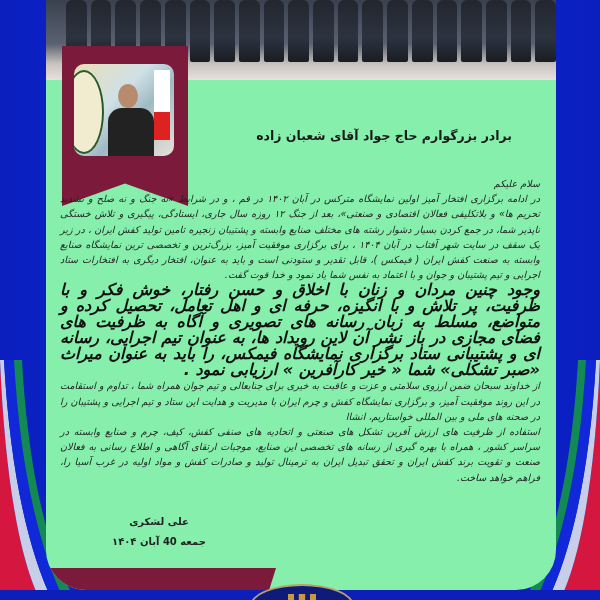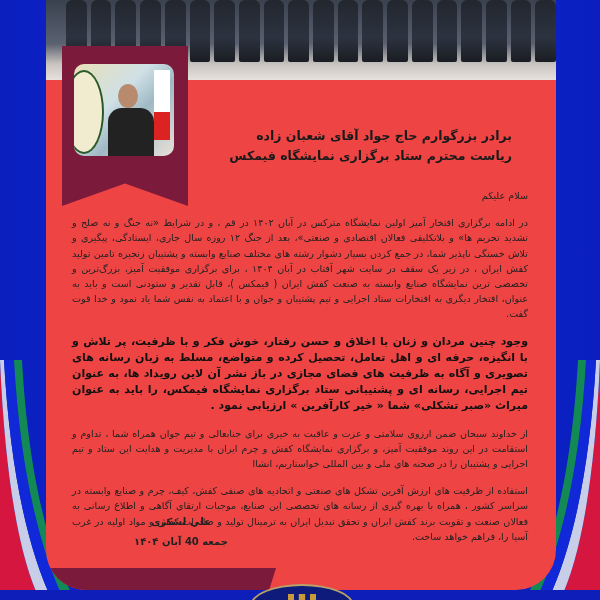--- a/index.html
+++ b/index.html
@@ -2,36 +2,36 @@
 <html><head>
 <meta charset="utf-8">
 <style>
   html,body{margin:0;padding:0;}
   body{width:600px;height:600px;overflow:hidden;position:relative;background:#0a1fc8;font-family:"DejaVu Sans","Liberation Sans",sans-serif;}
   .frame{position:absolute;inset:0;background:linear-gradient(90deg,#0b1fbf 0%,#1128d8 50%,#0b1fbf 100%);}
   
   .ribbon{position:absolute;bottom:0;border-radius:0 0 0 0;}
   .rib-left{left:0;width:70px;height:240px;}
   .rib-right{right:0;width:70px;height:240px;}
-  .card{position:absolute;left:46px;top:0;width:510px;height:590px;background:#ef4444;border-radius:0 0 40px 40px;overflow:hidden;}
+  .card{position:absolute;left:46px;top:0;width:510px;height:590px;background:#86efac;border-radius:0 0 40px 40px;overflow:hidden;}
   .photo{position:absolute;left:0;top:0;width:510px;height:80px;background:linear-gradient(180deg,#3a4250 0%,#5a6170 55%,#c9c4bf 80%,#e6e1dc 100%);overflow:hidden;}
   .photo .people{position:absolute;left:20px;right:0;top:0;height:62px;display:flex;gap:4px;}
   .photo .people span{flex:1;background:linear-gradient(180deg,#22262e,#2c3340 60%,#1a1d22);border-radius:6px 6px 2px 2px;}
   .banner{position:absolute;left:16px;top:46px;width:126px;height:160px;background:#7b1a3a;clip-path:polygon(0 0,100% 0,100% 100%,50% 86%,0 100%);}
   .portrait{position:absolute;left:28px;top:64px;width:100px;height:92px;border-radius:10px;background:linear-gradient(135deg,#e9dfb8 0%,#cfe0e6 40%,#9fb9c4 60%,#e8e1d8 100%);overflow:hidden;}
   .portrait .man{position:absolute;left:34px;top:20px;width:40px;height:72px;}
   .portrait .head{position:absolute;left:10px;top:0;width:20px;height:24px;border-radius:50%;background:#b88a6e;}
   .portrait .body{position:absolute;left:0;top:24px;width:46px;height:50px;background:#222;border-radius:14px 14px 0 0;}
   .portrait .flag{position:absolute;right:4px;top:6px;width:16px;height:70px;background:linear-gradient(180deg,#fff 0%,#fff 60%,#d22 60%,#d22 100%);}
   .portrait .emblem{position:absolute;left:-10px;top:6px;width:36px;height:80px;border-radius:50%;background:#f1ecd0;border:2px solid #2a5a2a;}
   .title{position:absolute;right:44px;top:126px;width:300px;text-align:right;direction:rtl;font-weight:bold;font-size:12.5px;line-height:20px;color:#1a1a1a;}
   .body-text{position:absolute;left:14px;right:16px;top:176px;direction:rtl;text-align:justify;font-size:9.6px;line-height:15.2px;color:#222;}
-  .body-text p{margin:12px;}
-  .body-text .bold{font-weight:bold;font-size:11px;line-height:16px;color:#111;}
-  .signature{position:absolute;left:70px;top:512px;width:130px;text-align:center;direction:rtl;font-weight:bold;font-size:10px;line-height:20px;color:#222;}
+  .body-text p{margin:0;font-style:italic;}
+  .body-text .bold{font-weight:bold;font-size:16px;line-height:16px;color:#111;}
+  .signature{position:absolute;left:48px;top:512px;width:130px;text-align:center;direction:rtl;font-weight:bold;font-size:10px;line-height:20px;color:#222;}
   .foot-bar{position:absolute;left:0;top:568px;width:230px;height:22px;background:#7b1a3a;clip-path:polygon(0 0,100% 0,97% 100%,0 100%);}
   .bottom-band{position:absolute;left:0;top:590px;width:600px;height:10px;background:#0d1fb8;}
   .logo{position:absolute;left:250px;top:584px;width:100px;height:40px;border-radius:50% 50% 0 0;background:#0e1b7a;border:2px solid #b7a16a;overflow:hidden;}
   .logo .gear{position:absolute;left:30px;top:8px;width:40px;height:30px;background:#c79a3a;clip-path:polygon(0 30%,15% 30%,15% 0,30% 0,30% 30%,42% 30%,42% 0,58% 0,58% 30%,70% 30%,70% 0,85% 0,85% 30%,100% 30%,100% 100%,0 100%);}
 </style>
 </head>
 <body>
 
 <div class="frame"></div>
 
@@ -79,21 +79,20 @@
     <div class="emblem"></div>
     <div class="flag"></div>
     <div class="man">
       <div class="head"></div>
       <div class="body"></div>
     </div>
   </div>
 
   <div class="title">
     <div>برادر بزرگوارم حاج جواد آقای شعبان زاده</div>
-    <div>ریاست محترم ستاد برگزاری نمایشگاه فیمکس</div>
   </div>
 
   <div class="body-text">
     <p>سلام علیکم</p>
     <p>در ادامه برگزاری افتخار آمیز اولین نمایشگاه مترکس در آبان ۱۴۰۲ در قم ، و در شرایط «نه جنگ و نه صلح و تشدید تحریم ها» و بلاتکلیفی فعالان  اقتصادی و صنعتی»، بعد از جنگ ۱۲ روزه سال جاری، ایستادگی، پیگیری و تلاش خستگی ناپذیر شما، در جمع کردن بسیار دشوار  رشته های مختلف صنایع وابسته و پشتیبان  زنجیره  تامین تولید کفش ایران ، در زیر یک سقف در سایت شهر آفتاب  در آبان ۱۴۰۴ ، برای  برگزاری موفقیت آمیز، بزرگ‌ترین و تخصصی ترین نمایشگاه صنایع وابسته به صنعت کفش ایران (  فیمکس )، قابل تقدیر و ستودنی است و باید به عنوان، افتخار  دیگری به افتخارات  ستاد اجرایی و تیم پشتیبان و جوان و با اعتماد به نفس شما یاد نمود و خدا قوت گفت.</p>
     <p class="bold">وجود چنین مردان و زنان با اخلاق و حسن رفتار، خوش فکر و با ظرفیت، پر تلاش و با انگیزه، حرفه ای و اهل تعامل، تحصیل کرده و متواضع، مسلط  به زبان رسانه های تصویری و آگاه به ظرفیت های فضای مجازی در باز نشر آن لاین رویداد ها، به عنوان تیم اجرایی، رسانه ای و پشتیبانی ستاد برگزاری نمایشگاه فیمکس، را باید به عنوان میراث «صبر تشکلی» شما « خیر کارآفرین » ارزیابی نمود .</p>
     <p>از خداوند سبحان ضمن ارزوی سلامتی و عزت و عاقبت به خیری برای جنابعالی   و تیم جوان همراه شما ، تداوم و استقامت در این روند موفقیت آمیز، و   برگزاری نمایشگاه کفش و چرم ایران با مدیریت و هدایت این ستاد و تیم اجرایی و پشتیبان  را در صحنه های  ملی و بین المللی خواستاریم، انشاا</p>
     <p>استفاده از ظرفیت های ارزش آفرین  تشکل های صنعتی و اتحادیه های صنفی کفش،  کیف، چرم و صنایع وابسته در سراسر کشور ، همراه با بهره گیری از رسانه های تخصصی این صنایع، موجبات ارتقای آگاهی و اطلاع رسانی به فعالان صنعت و تقویت برند کفش ایران و  تحقق تبدیل ایران به ترمینال  تولید و صادرات کفش و مواد اولیه در غرب آسیا را، فراهم خواهد ساخت.</p>
   </div>
 

